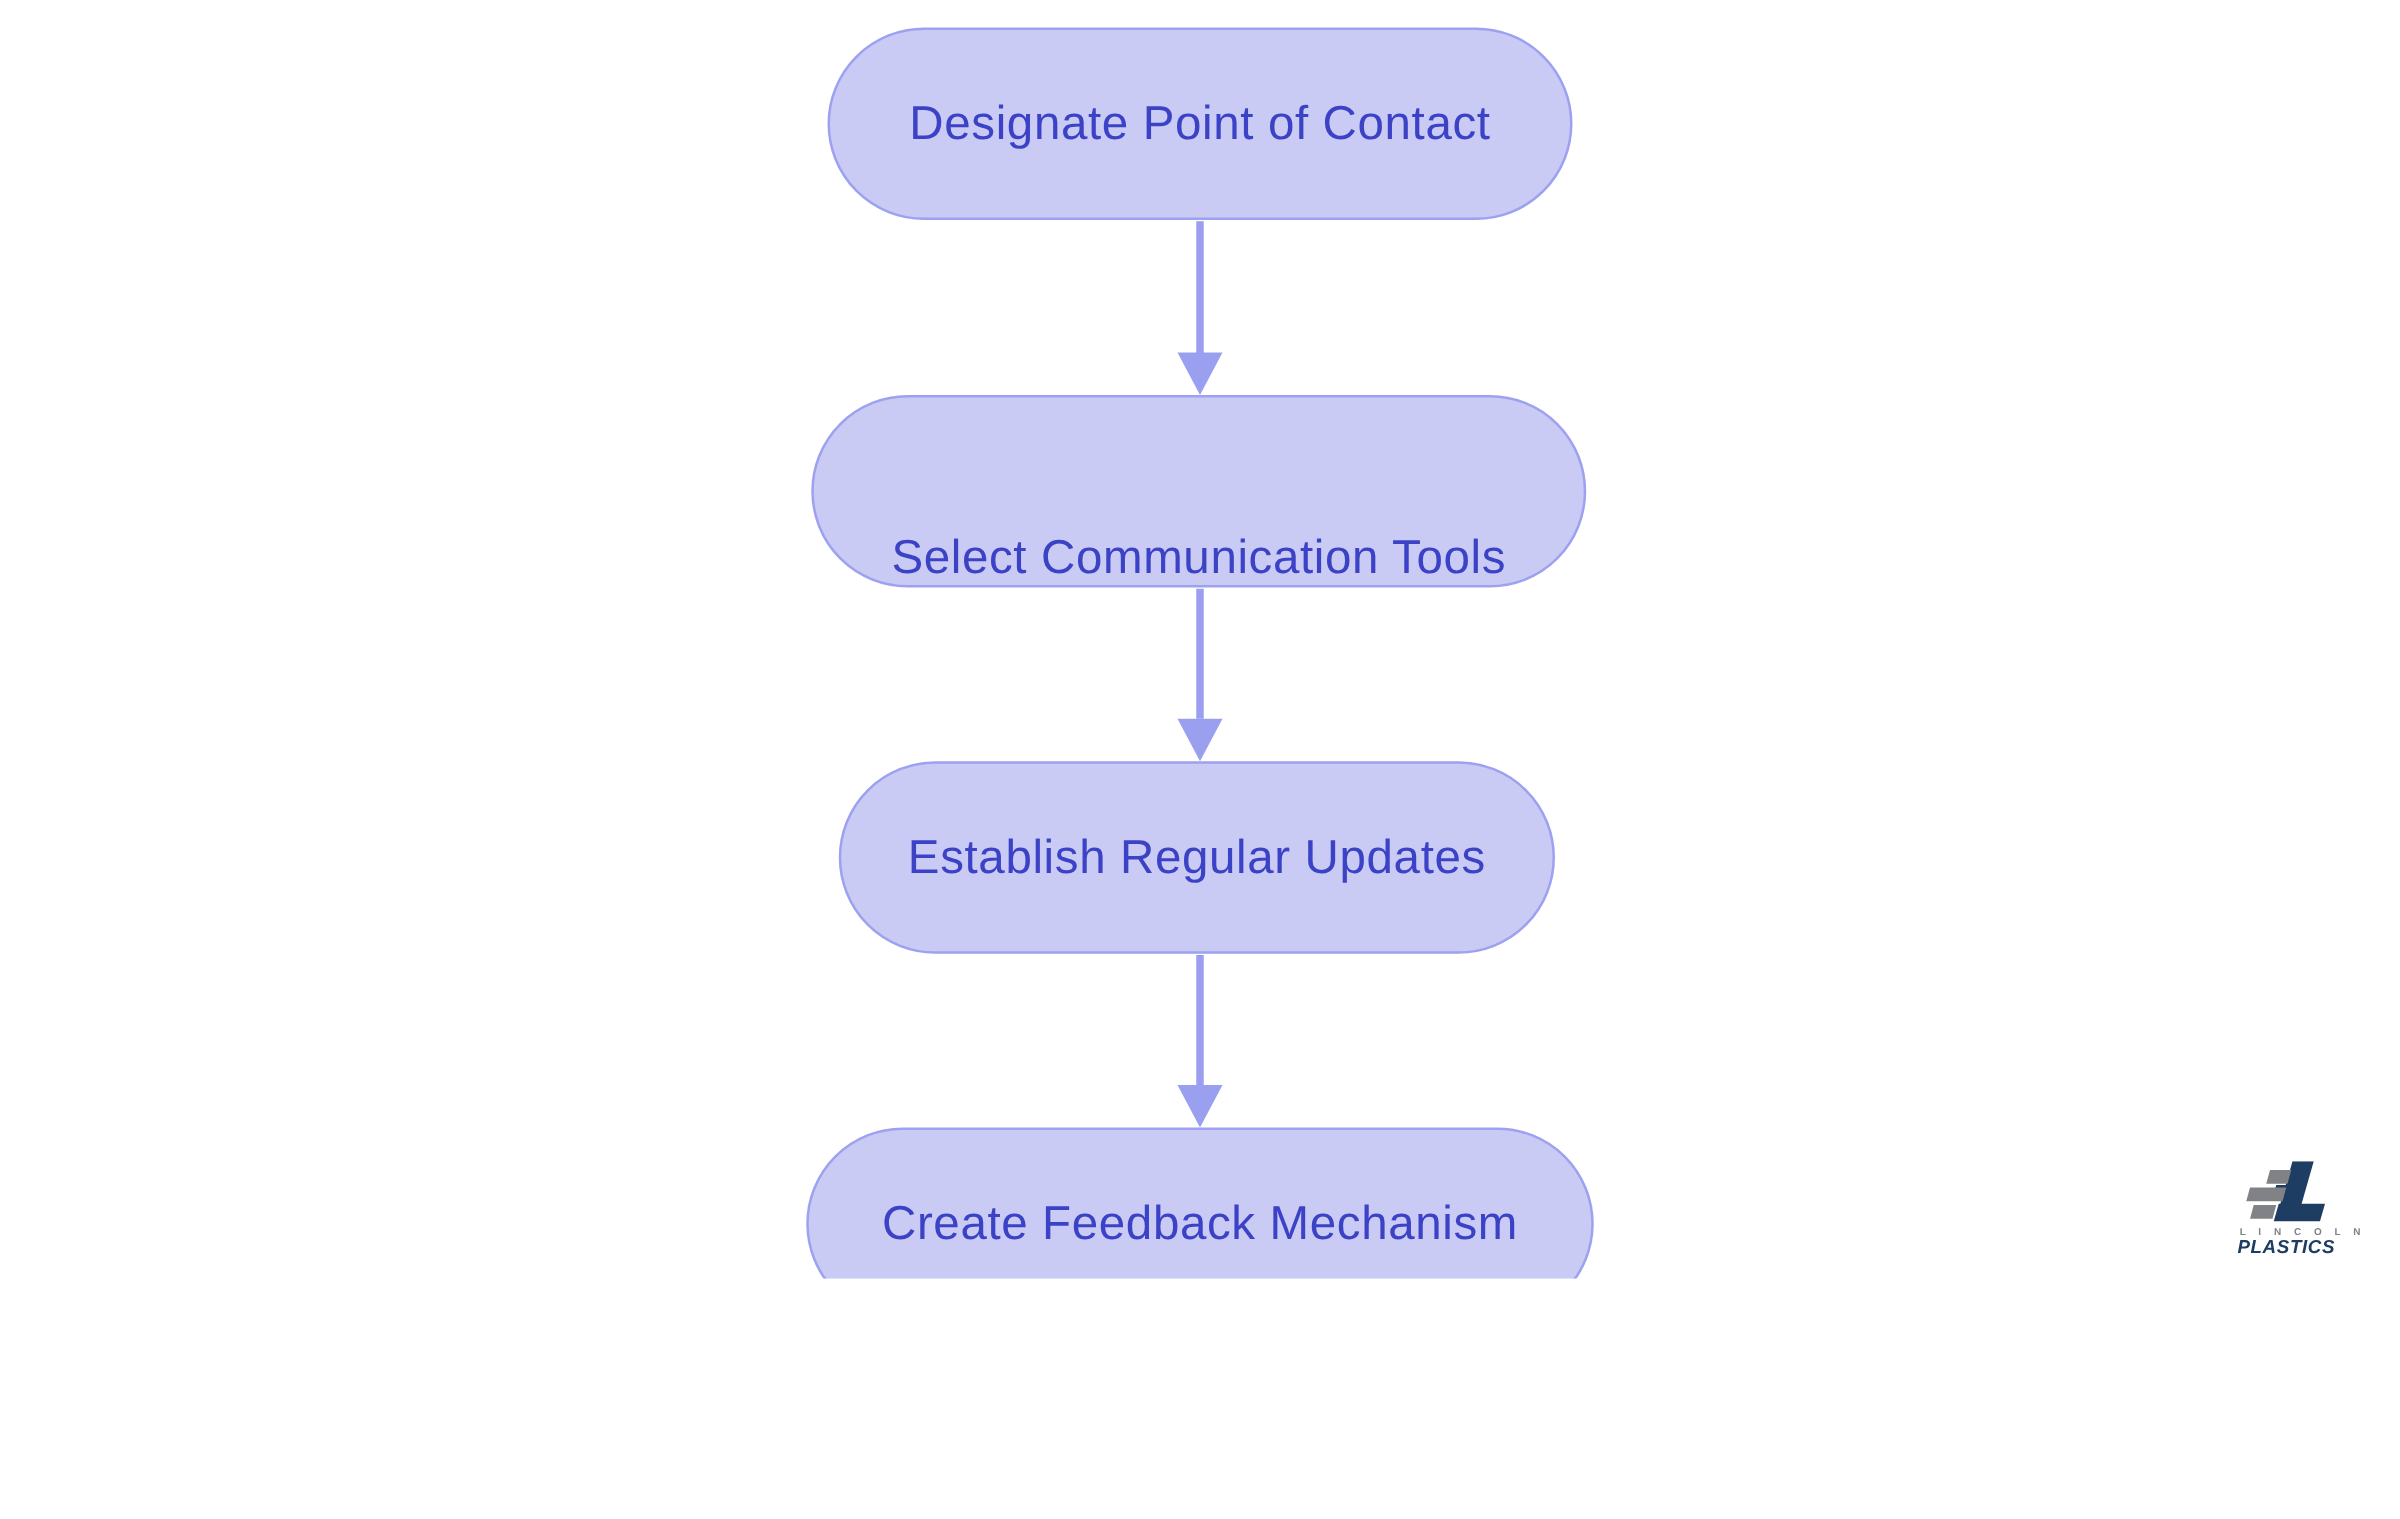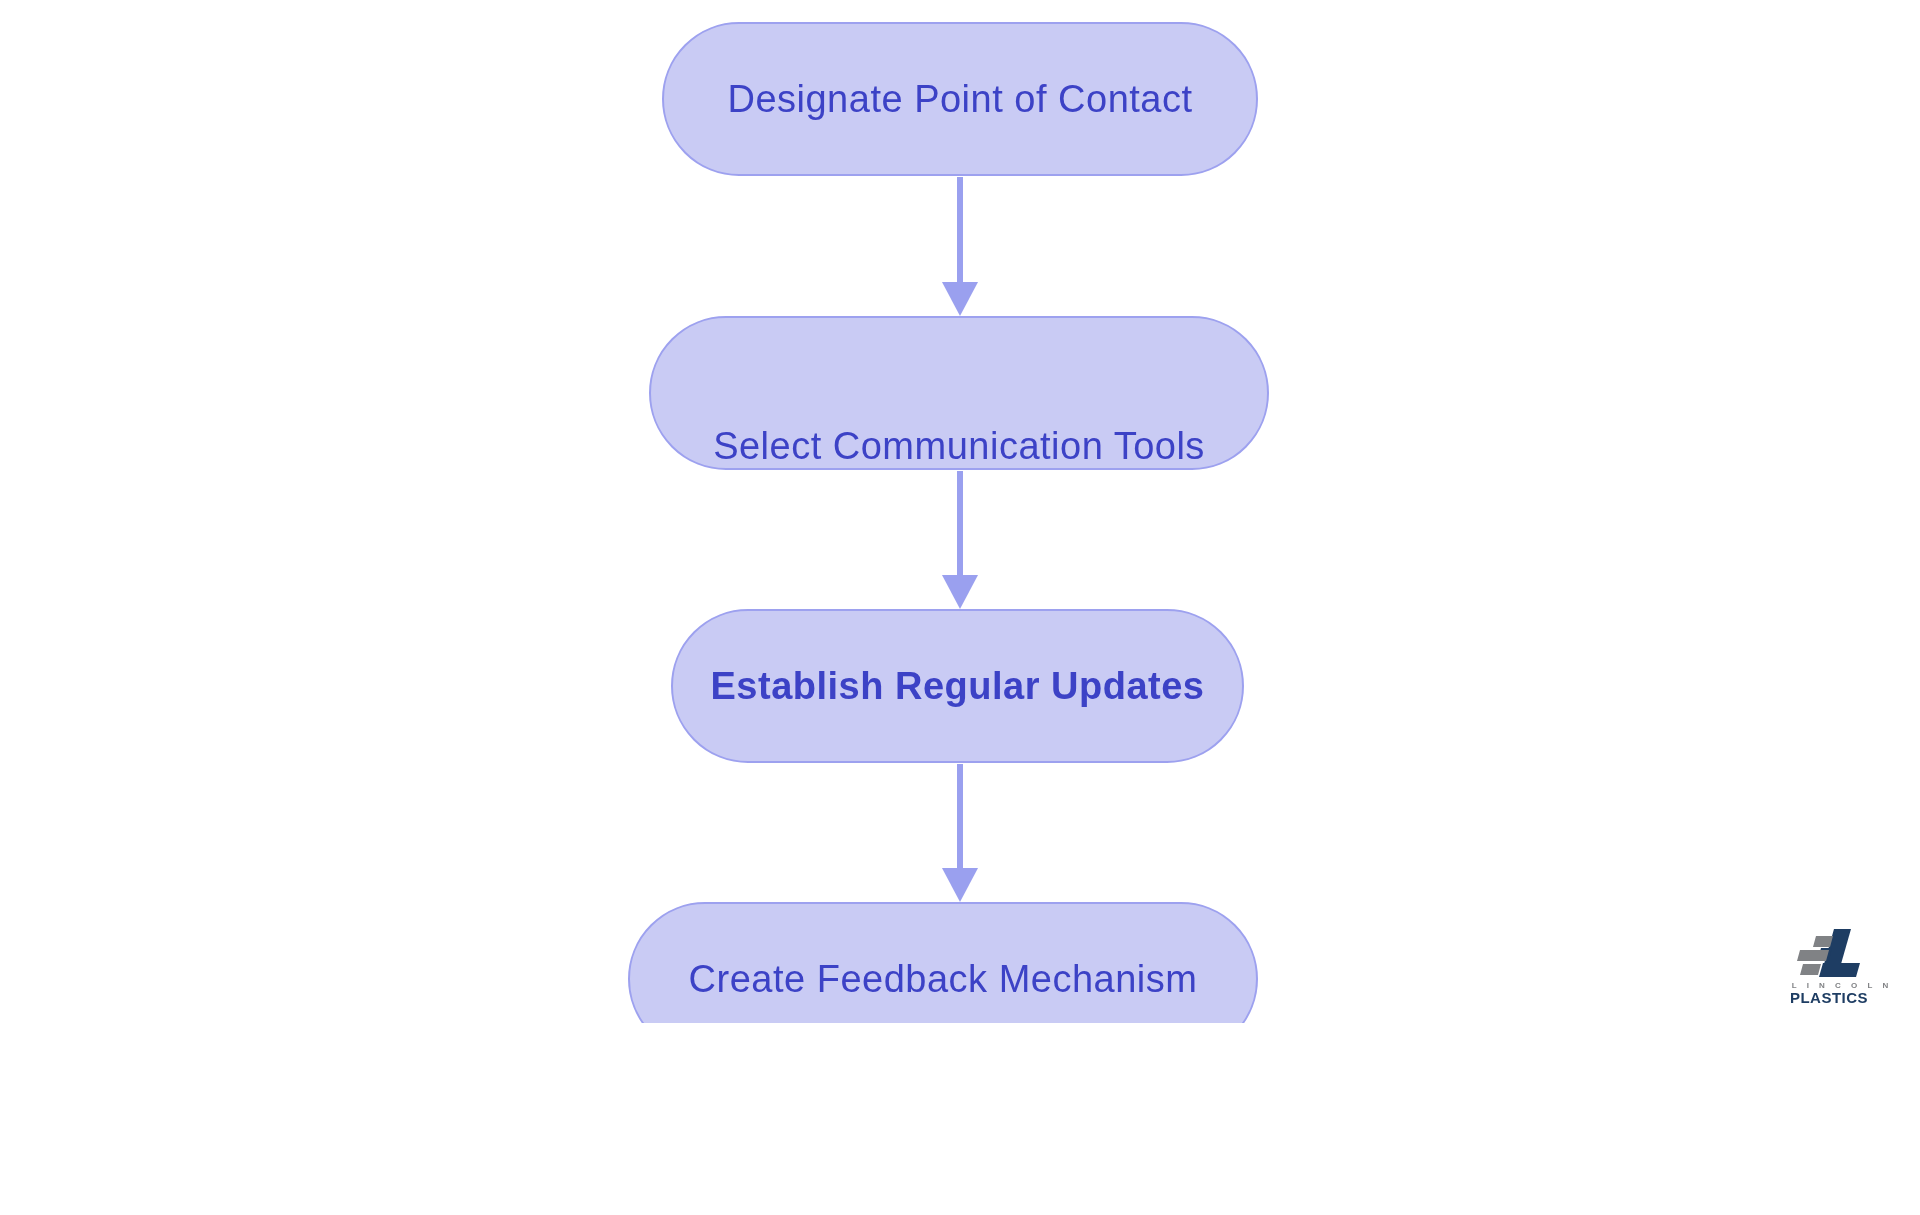--- a/index.html
+++ b/index.html
@@ -33,22 +33,22 @@
     font-size: 38px;
     letter-spacing: 0.5px;
     display: flex;
     align-items: center;
     justify-content: center;
     text-align: center;
     white-space: nowrap;
   }
   .node-1 { left: 662px; top: 22px;  width: 596px; }
   .node-2 { left: 649px; top: 316px; width: 620px; align-items: flex-end; }
-  .node-3 { left: 671px; top: 609px; width: 573px; font-weight: bold; }
-  .node-4 { left: 628px; top: 902px; width: 630px; text-align: right; }
+  .node-3 { left: 671px; top: 609px; width: 573px; }
+  .node-4 { left: 645px; top: 902px; width: 630px; text-align: right; }
 
   .arrow-line {
     position: absolute;
     left: 957px;
     width: 6px;
     background: var(--arrow);
   }
   .arrow-line.a1 { top: 177px; height: 106px; }
   .arrow-line.a2 { top: 471px; height: 104px; }
   .arrow-line.a3 { top: 764px; height: 105px; }
@@ -83,20 +83,21 @@
     font-weight: bold;
     letter-spacing: 4px;
     text-indent: 4px; 
     white-space: nowrap;
     margin-left: 22px;
   }
   .logo-division {
     color: var(--logo-navy);
     font-size: 15px;
     font-weight: bold;
+    font-style: italic;
     letter-spacing: 0.5px;
     line-height: 1.1;
     white-space: nowrap;
   }
 </style>
 </head>
 <body>
 
 <div class="canvas">
 

